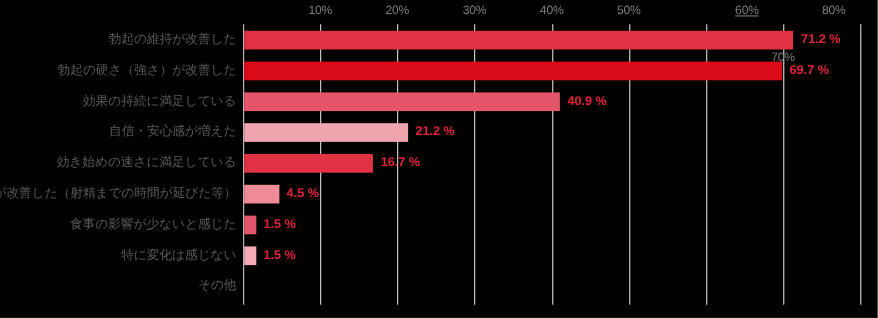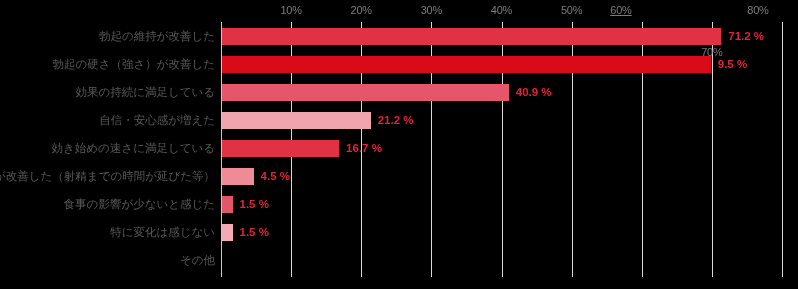--- a/index.html
+++ b/index.html
@@ -110,35 +110,35 @@
       <div class="gridline" style="left: 420.75px;"></div>
       <div class="gridline" style="left: 490.875px;"></div>
       <div class="gridline" style="left: 561px;"></div>
     </div>
   <div id="tick-labels">
       <div class="tick-label" style="left: 291.125px;">10%</div>
       <div class="tick-label" style="left: 361.25px;">20%</div>
       <div class="tick-label" style="left: 431.375px;">30%</div>
       <div class="tick-label" style="left: 501.5px;">40%</div>
       <div class="tick-label" style="left: 571.625px;">50%</div>
-      <div class="tick-label" style="left: 621px; text-decoration: underline;">60%</div>
+      <div class="tick-label" style="left: 679px; text-decoration: underline;">60%</div>
       <div class="tick-label" style="left: 711.875px; margin-top: 42px;">70%</div>
       <div class="tick-label" style="left: 758px;">80%</div>
     </div>
 
   <div class="rows" id="rows">
       <div class="row" style="top: 0px;">
         <div class="cat-label">勃起の維持が改善した</div>
         <div class="bar" style="width: 499.29px; background: rgb(224, 50, 66);"></div>
         <div class="bar-value" style="left: 728.29px; color: rgb(224, 36, 56);">71.2 %</div>
       </div>
       <div class="row" style="top: 28px;">
         <div class="cat-label">勃起の硬さ（強さ）が改善した</div>
         <div class="bar" style="width: 488.771px; background: rgb(217, 11, 24);"></div>
-        <div class="bar-value" style="left: 717.771px; color: rgb(224, 36, 56);">9.5 %</div>
+        <div class="bar-value" style="left: 717.771px; color: rgb(224, 36, 56);">69.7 %</div>
       </div>
       <div class="row" style="top: 56px;">
         <div class="cat-label">効果の持続に満足している</div>
         <div class="bar" style="width: 286.811px; background: rgb(230, 86, 106);"></div>
         <div class="bar-value" style="left: 515.811px; color: rgb(224, 36, 56);">40.9 %</div>
       </div>
       <div class="row" style="top: 84px;">
         <div class="cat-label">自信・安心感が増えた</div>
         <div class="bar" style="width: 148.665px; background: rgb(240, 164, 174);"></div>
         <div class="bar-value" style="left: 377.665px; color: rgb(224, 36, 56);">21.2 %</div>

